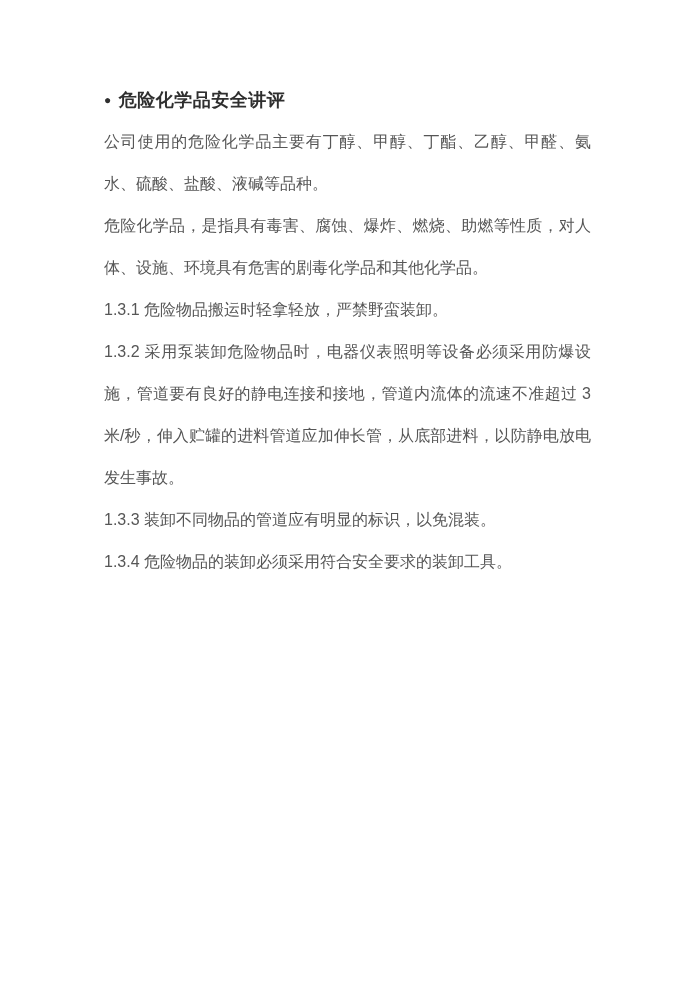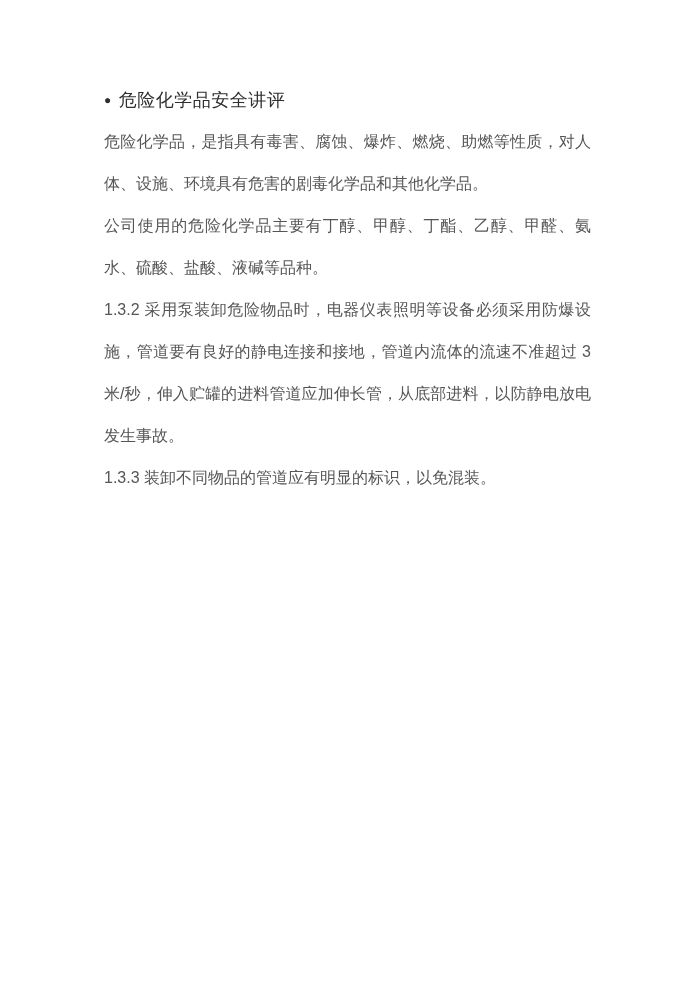--- a/index.html
+++ b/index.html
@@ -16,21 +16,21 @@
   .page {
     box-sizing: border-box;
     width: 700px;
     height: 990px;
     background: #ffffff;
     padding: 79px 109px 0 104px;
   }
   .doc-title {
     margin: 0;
     font-size: 18px;
-    font-weight: normal;
+    font-weight: bold;
     color: #2f2f2f;
     line-height: 42px;
     letter-spacing: 0.5px;
     white-space: nowrap;
   }
   .doc-title .bullet {
     display: inline-block;
     font-size: 12px;
     margin-right: 7px;
     vertical-align: 2px;
@@ -48,26 +48,28 @@
 </style>
 </head>
 <body>
 
 <div class="page">
 
   <h1 class="doc-title">
     <span class="bullet">●</span><span>危险化学品安全讲评</span>
   </h1>
 
+  <p class="para">公司使用的危险化学品主要有丁醇、甲醇、丁酯、乙醇、甲醛、氨水、硫酸、盐酸、液碱等品种。</p>
+
   <p class="para">危险化学品，是指具有毒害、腐蚀、爆炸、燃烧、助燃等性质，对人体、设施、环境具有危害的剧毒化学品和其他化学品。</p>
 
-  <p class="para">公司使用的危险化学品主要有丁醇、甲醇、丁酯、乙醇、甲醛、氨水、硫酸、盐酸、液碱等品种。</p>
 
-
+  <p class="para">1.3.1 危险物品搬运时轻拿轻放，严禁野蛮装卸。</p>
 
   <p class="para">1.3.2 采用泵装卸危险物品时，电器仪表照明等设备必须采用防爆设施，管道要有良好的静电连接和接地，管道内流体的流速不准超过 3 米/秒，伸入贮罐的进料管道应加伸长管，从底部进料，以防静电放电发生事故。</p>
 
   <p class="para">1.3.3 装卸不同物品的管道应有明显的标识，以免混装。</p>
 
+  <p class="para">1.3.4 危险物品的装卸必须采用符合安全要求的装卸工具。</p>
 
 
 
 </div>
 
 </body></html>

